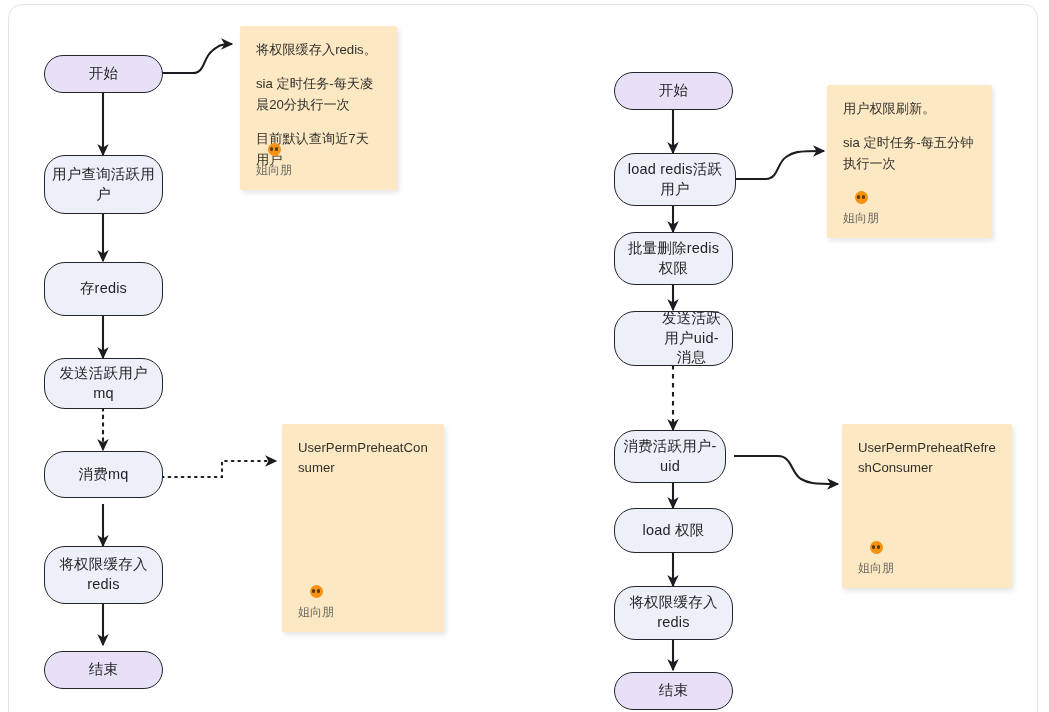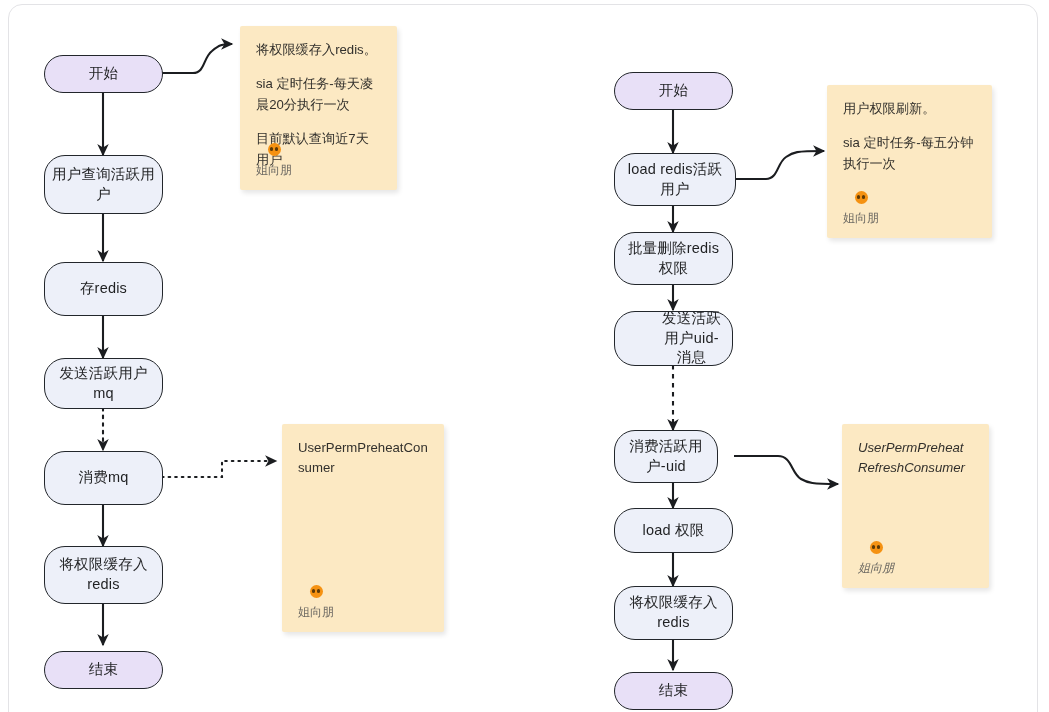--- a/index.html
+++ b/index.html
@@ -172,21 +172,21 @@
   </div>
 
   <div class="node process" style="left:44px; top:262px; width:119px; height:54px;">
     <span>存redis</span>
   </div>
 
   <div class="node process" style="left:44px; top:358px; width:119px; height:51px;">
     <span>发送活跃用户mq</span>
   </div>
 
-  <div class="node process" style="left:44px; top:451px; width:119px; height:54px;">
+  <div class="node process" style="left:44px; top:451px; width:119px; height:47px;">
     <span>消费mq</span>
   </div>
 
   <div class="node process" style="left:44px; top:546px; width:119px; height:58px;">
     <span>将权限缓存入redis</span>
   </div>
 
   <div class="node terminal" style="left:44px; top:651px; width:119px; height:38px;">
     <span>结束</span>
   </div>
@@ -200,21 +200,21 @@
   </div>
 
   <div class="node process" style="left:614px; top:232px; width:119px; height:53px;">
     <span>批量删除redis权限</span>
   </div>
 
   <div class="node process" style="left:614px; top:311px; width:119px; height:55px;padding-left:42px;">
     <span>发送活跃用户uid-消息</span>
   </div>
 
-  <div class="node process" style="left:614px; top:430px; width:104px; height:53px;justify-content:center;">
+  <div class="node process" style="left:614px; top:430px; width:112px; height:53px;justify-content:center;">
     <span>消费活跃用户-uid</span>
   </div>
 
   <div class="node process" style="left:614px; top:508px; width:119px; height:45px;">
     <span>load 权限</span>
   </div>
 
   <div class="node process" style="left:614px; top:586px; width:119px; height:54px;">
     <span>将权限缓存入redis</span>
   </div>
@@ -243,21 +243,21 @@
 
   <div class="note" style="left:827px; top:85px; width:165px; height:153px;">
     <p class="note-line">用户权限刷新。</p>
     <p class="note-line">sia 定时任务-每五分钟执行一次</p>
     <div class="note-author">
       <span class="avatar"></span>
       <span>姐向朋</span>
     </div>
   </div>
 
-  <div class="note" style="left:842px; top:424px; width:147px; height:164px;font-style:italic;">
+  <div class="note" style="left:842px; top:424px; width:170px; height:164px;">
     <p class="note-line">UserPermPreheatRefreshConsumer</p>
     <div class="note-author">
       <span class="avatar"></span>
       <span>姐向朋</span>
     </div>
   </div>
 
 </div>
 
 </body></html>

